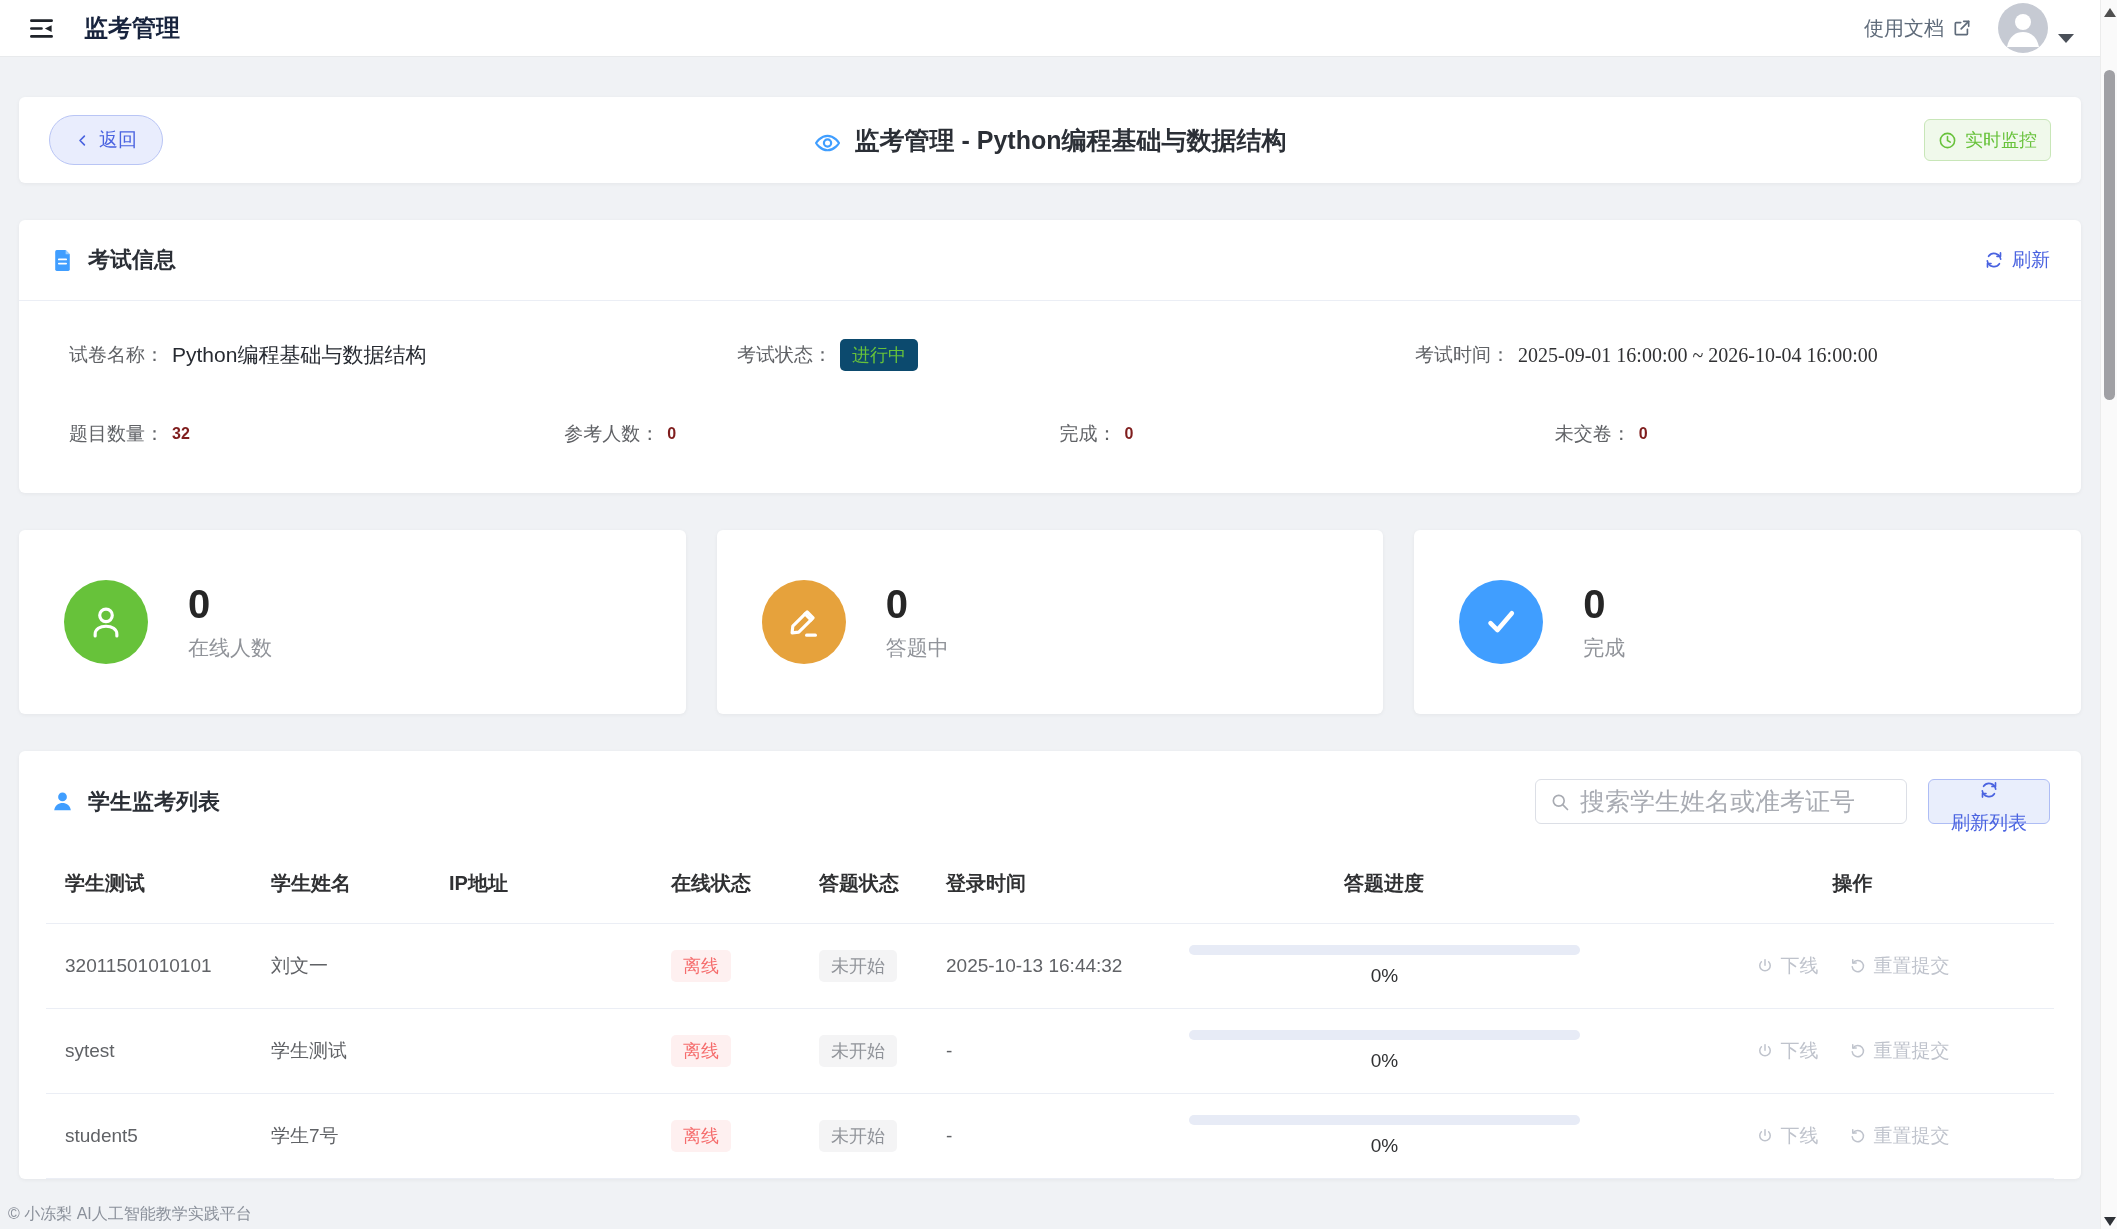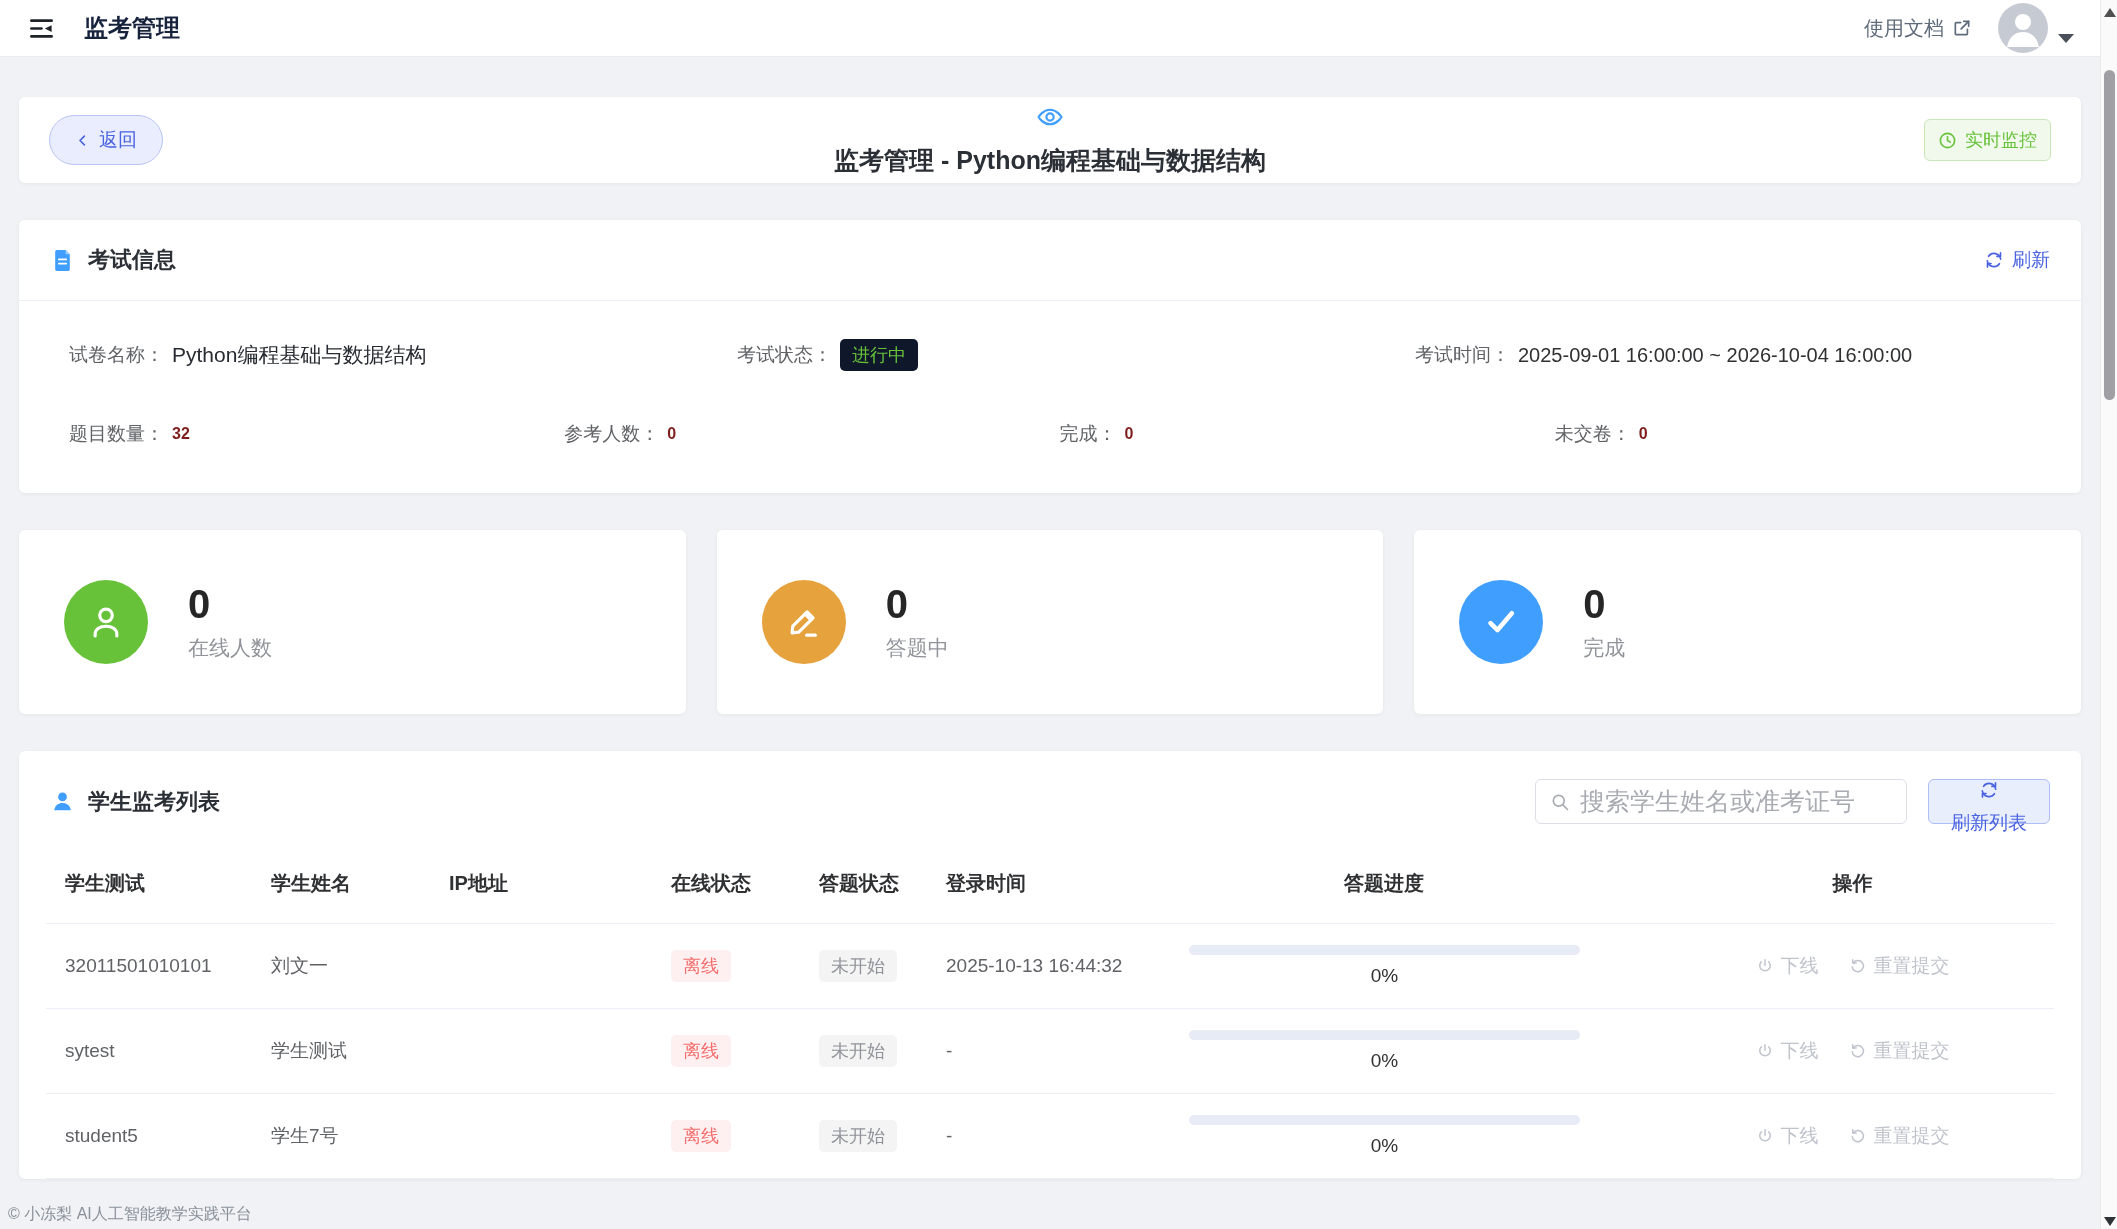--- a/index.html
+++ b/index.html
@@ -26,42 +26,42 @@
   
   .content { padding:40px 19px 0 19px; }
   .card { background:#fff; border-radius:6px; box-shadow:0 1px 4px rgba(0,0,0,.05); }
 
   
   .toolbar-card { height:86px; display:flex; align-items:center; padding:0 30px; position:relative; }
   .back-btn {
     display:inline-flex; align-items:center; gap:9px; padding:11px 25px; border-radius:999px;
     background:#e9edfd; border:1px solid #b9c5f5; color:#4a63e0; font-size:19px; cursor:pointer;
   }
-  .page-title-group { position:absolute; left:50%; transform:translateX(-50%); display:flex; align-items:center; gap:13px;flex-direction:column; }
+  .page-title-group { position:absolute; left:50%; transform:translateX(-50%); display:flex; align-items:flex-end; gap:13px; }
   .page-title { font-size:25px; font-weight:600; color:#2b2f36; }
   .monitor-badge {
     margin-left:auto; display:inline-flex; align-items:center; gap:8px; padding:8px 13px;
     background:#f0f9eb; border:1px solid #c8e6b8; border-radius:6px; color:#67c23a; font-size:18px;
   }
 
   
   .exam-card { margin-top:37px; }
   .card-head { display:flex; align-items:center; padding:25px 31px; }
   .card-head-title { display:flex; align-items:center; gap:13px; font-size:22px; font-weight:700; color:#2b2f36; }
   .link-btn { margin-left:auto; display:flex; align-items:center; gap:8px; color:#4a63e0; font-size:19px; cursor:pointer; }
   .divider { border-top:1px solid #ebeef5; }
   .exam-body { padding:38px 31px 46px; }
   .info-row1 { display:grid; grid-template-columns:668px 678px 1fr; align-items:center; padding-left:19px; }
   .info-row2 { display:grid; grid-template-columns:repeat(4,1fr); margin-top:50px; padding-left:19px; }
   .field { display:flex; align-items:center; gap:8px; font-size:19px; color:#606266; }
-  .field .value { color:#303133; font-size:20px; }
+  .field .value { color:#303133; font-size:20px;font-family:Liberation Serif, serif; }
   .field .value-strong { color:#262a31; font-size:21px; font-weight:500; }
   .field .num { color:#7f1d1d; font-weight:700; font-size:16px; }
   .tag { display:inline-block; padding:7px 12px; border-radius:5px; font-size:18px; line-height:1; }
-  .tag-success { background:#0f172a; color:#67c23a; }
+  .tag-success { background:#0c4a6e; color:#67c23a; }
   .tag-danger  { background:#fef0f0; color:#f56c6c; }
   .tag-info    { background:#f4f4f5; color:#909399; }
 
   
   .stats-row { margin-top:37px; display:grid; grid-template-columns:repeat(3,1fr); gap:31px; }
   .stat-card { height:184px; display:flex; align-items:center; padding-left:45px; gap:40px; }
   .stat-icon { width:84px; height:84px; border-radius:50%; display:flex; align-items:center; justify-content:center; flex:none; }
   .stat-num { font-size:40px; font-weight:700; color:#262626; line-height:1.05; }
   .stat-label { font-size:21px; color:#909399; margin-top:9px; }
 

